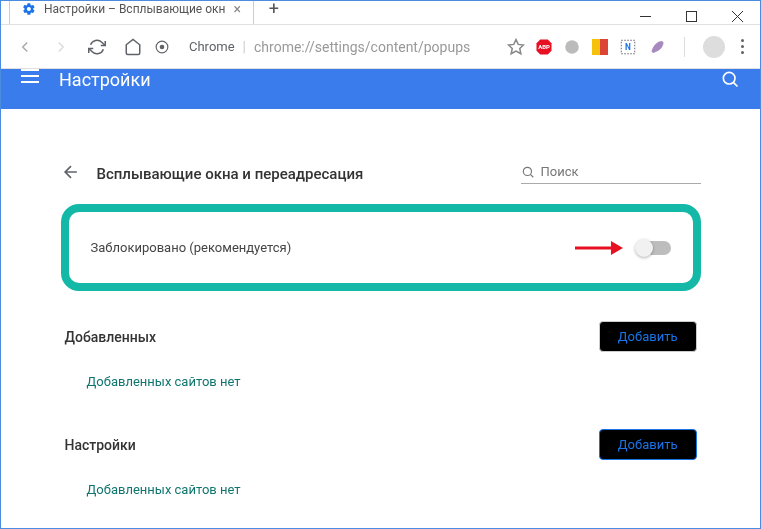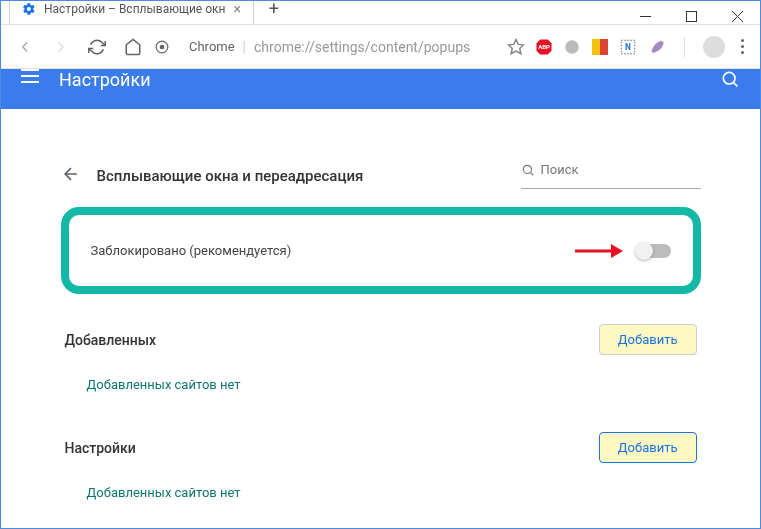--- a/index.html
+++ b/index.html
@@ -36,34 +36,34 @@
 .hamburger span { width: 18px; height: 2px; background: #fff; }
 .header-title { font-size: 18px; font-weight: 400; }
 .header-search { margin-left: auto; cursor: pointer; }
 
 
 .content-wrap { position: absolute; top: 141px; bottom: 0; left: 0; right: 0; overflow-y: scroll; background: #fff; }
 .content { max-width: 700px; margin: 0 auto; padding: 20px 30px; }
 .subheader { display: flex; align-items: center; gap: 16px; margin-bottom: 18px; }
 .back-arrow { color: #5f6368; cursor: pointer; }
 .sub-title { font-size: 15px; color: #333; font-weight: 500; }
-.search-field { margin-left: auto; display: flex; align-items: center; gap: 6px; border-bottom: 1px solid #aaa; padding-bottom: 11px; width: 180px; color: #777; font-size: 13px; }
+.search-field { margin-left: auto; display: flex; align-items: center; gap: 6px; border-bottom: 1px solid #aaa; padding-bottom: 4px; width: 180px; color: #777; font-size: 13px; }
 
 
 .highlight-box { border: 8px solid #14b8a6; border-radius: 18px; padding: 28px 22px; display: flex; align-items: center; margin-bottom: 20px; position: relative; }
 .highlight-label { font-size: 13px; color: #444; }
 .highlight-arrow { position: absolute; right: 70px; width: 50px; }
 .toggle { margin-left: auto; width: 34px; height: 14px; background: #bdbdbd; border-radius: 10px; position: relative; cursor: pointer; }
 .toggle-knob { position: absolute; width: 18px; height: 18px; background: #f1f1f1; border-radius: 50%; top: -2px; left: -2px; box-shadow: 0 1px 3px rgba(0,0,0,0.3); }
 
 
 .section { padding: 10px 4px 30px; }
 .section-head { display: flex; align-items: center; justify-content: space-between; margin-bottom: 22px; }
 .section-title { font-size: 14px; color: #333; font-weight: 500; }
-.add-btn { border: 1px solid #ccc; border-radius: 4px; padding: 7px 18px; font-size: 13px; color: #1a73e8; background: #fef9c3; cursor: pointer; }
+.add-btn { border: 1px solid #ccc; border-radius: 4px; padding: 7px 18px; font-size: 13px; color: #1a73e8; background: #000000; cursor: pointer; }
 .add-btn.active { border-color: #1a73e8; }
 .empty { font-size: 13px; color: #0f766e; padding-left: 22px; }
 
 
 .content-wrap::-webkit-scrollbar { width: 16px; }
 .content-wrap::-webkit-scrollbar-track { background: #f1f1f1; }
 .content-wrap::-webkit-scrollbar-thumb { background: #c1c1c1; }
 </style>
 </head>
 <body>

